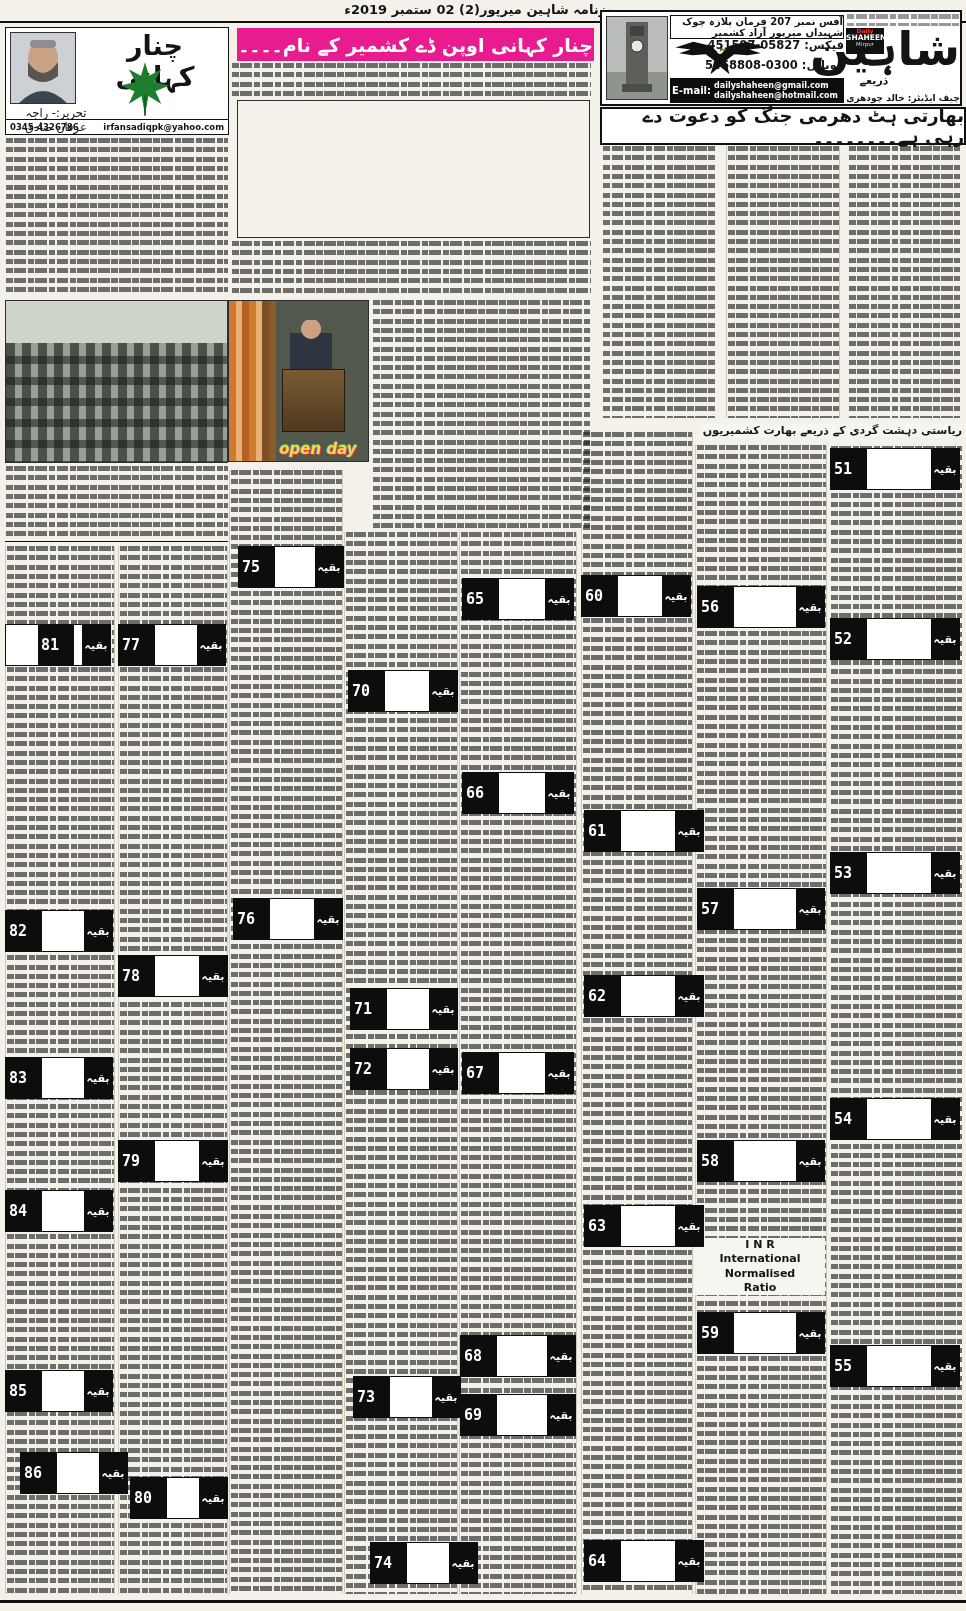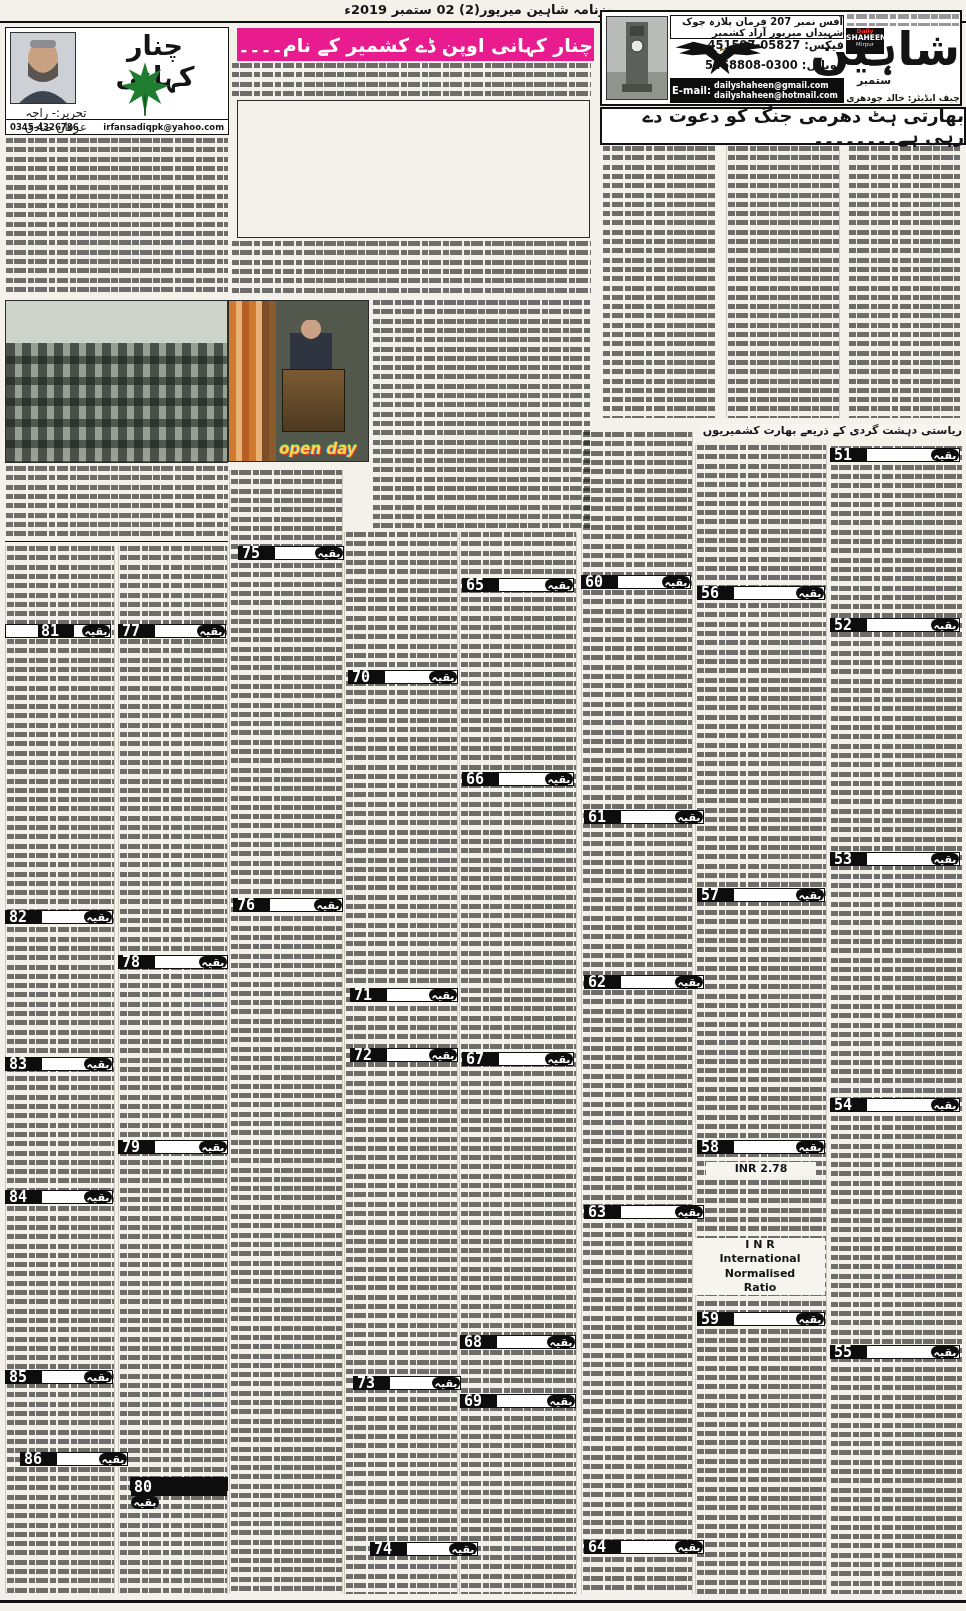--- a/index.html
+++ b/index.html
@@ -9,27 +9,27 @@
   .rtl{direction:rtl;unicode-bidi:plaintext;}
   .hr{position:absolute;background:#111;}
   
   .utext{position:absolute;opacity:.62;
     background-image:
       repeating-linear-gradient(90deg, rgba(247,245,240,.97) 0 1.5px, transparent 1.5px 8px,
                                 rgba(247,245,240,.97) 8px 9.5px, transparent 9.5px 21px),
       repeating-linear-gradient(180deg, #1d1d1d 0 5px, rgba(0,0,0,0) 5px 9.3px);}
   .colrule{border-right:1px solid #b5b1a6;border-left:1px solid #b5b1a6;}
   
-  .cont{position:absolute;height:14px;border:1.5px solid #0d0d0d;background:#fff;
+  .cont{position:absolute;height:42px;border:1.5px solid #0d0d0d;background:#fff;
         display:flex;align-items:stretch;box-sizing:border-box;}
   .cnum{background:#0d0d0d;color:#fff;min-width:33px;display:flex;align-items:center;
         padding-left:3px;font:bold 15px "DejaVu Sans Mono",monospace;}
   .cfill{flex:1;background:#fff;}
   .clabel{background:#0d0d0d;color:#fff;width:28px;display:flex;align-items:center;
-        justify-content:center;font:bold 11px "DejaVu Sans",sans-serif;border-radius:11px;}
+        justify-content:center;font:bold 11px "DejaVu Sans",sans-serif;}
   
   .dateline{left:0;top:2px;width:966px;text-align:center;font-weight:bold;font-size:13px;}
   .pinkbar{left:237px;top:28px;width:357px;height:33px;background:#e81c8e;color:#fff;
         display:flex;align-items:center;justify-content:center;font-weight:bold;font-size:19px;}
   .mainhead{left:600px;top:107px;width:362px;height:34px;border:2px solid #111;box-shadow:0 0 0 2px #fff inset;
         background:#fff;display:flex;align-items:center;justify-content:center;font-weight:bold;font-size:18px;}
   .box{border:1.5px solid #111;background:#fff;box-sizing:border-box;}
   
   .photo{position:absolute;border:1px solid #2d2d2d;box-sizing:border-box;}
   .event-photo{background:
@@ -147,21 +147,21 @@
       </span>
     </div>
 
     <div class="utext" style="left:244px;top:2px;width:114px;height:12px;opacity:.45;"></div>
     <div class="logo-small">
       <span class="d">Daily</span>
       <span class="n">SHAHEEN</span>
       <span class="m">Mirpur</span>
     </div>
     <div class="logo-big rtl">شاہین</div>
-    <div class="logo-city rtl">ستمبر</div>
+    <div class="logo-city rtl">ذریعے</div>
     <div class="editor-line rtl">چیف ایڈیٹر: خالد چودھری</div>
   </div>
 
   <div class="abs mainhead rtl">بھارتی ہٹ دھرمی جنگ کو دعوت دے رہی ہے۔۔۔۔۔۔۔۔</div>
 
   <div class="photo event-photo" style="left:237px;top:100px;width:353px;height:138px;"></div>
   <div class="photo audience-photo" style="left:5px;top:300px;width:223px;height:163px;"></div>
   <div class="photo openday-photo" style="left:228px;top:300px;width:141px;height:162px;">
     <span class="speaker"></span>
     <span class="podium"></span>
@@ -335,21 +335,21 @@
       <div class="cont" style="left: 118px; top: 955px; width: 110px;">
         <span class="cnum">78</span>
         <span class="cfill"></span>
         <span class="clabel rtl">بقیہ</span>
       </div>
       <div class="cont" style="left: 118px; top: 1140px; width: 110px;">
         <span class="cnum">79</span>
         <span class="cfill"></span>
         <span class="clabel rtl">بقیہ</span>
       </div>
-      <div class="cont" style="left: 130px; top: 1477px; width: 98px; flex-direction: column;">
+      <div class="cont" style="left: 130px; top: 1477px; width: 98px;">
         <span class="cnum">80</span>
         <span class="cfill"></span>
         <span class="clabel rtl">بقیہ</span>
       </div>
       <div class="cont" style="left: 5px; top: 624px; width: 106px; padding-left: 32px;">
         <span class="cnum">81</span>
         <span class="cfill"></span>
         <span class="clabel rtl">بقیہ</span>
       </div>
       <div class="cont" style="left: 5px; top: 910px; width: 108px;">

